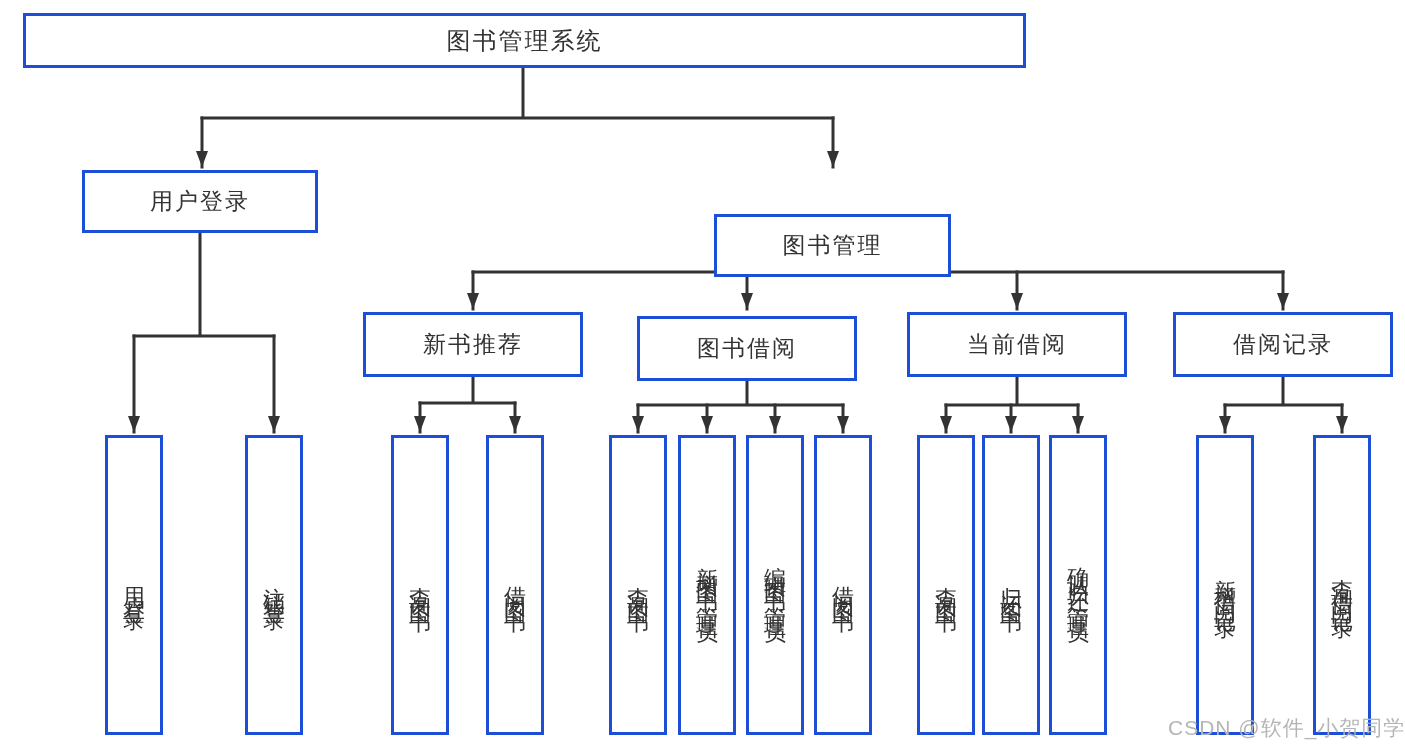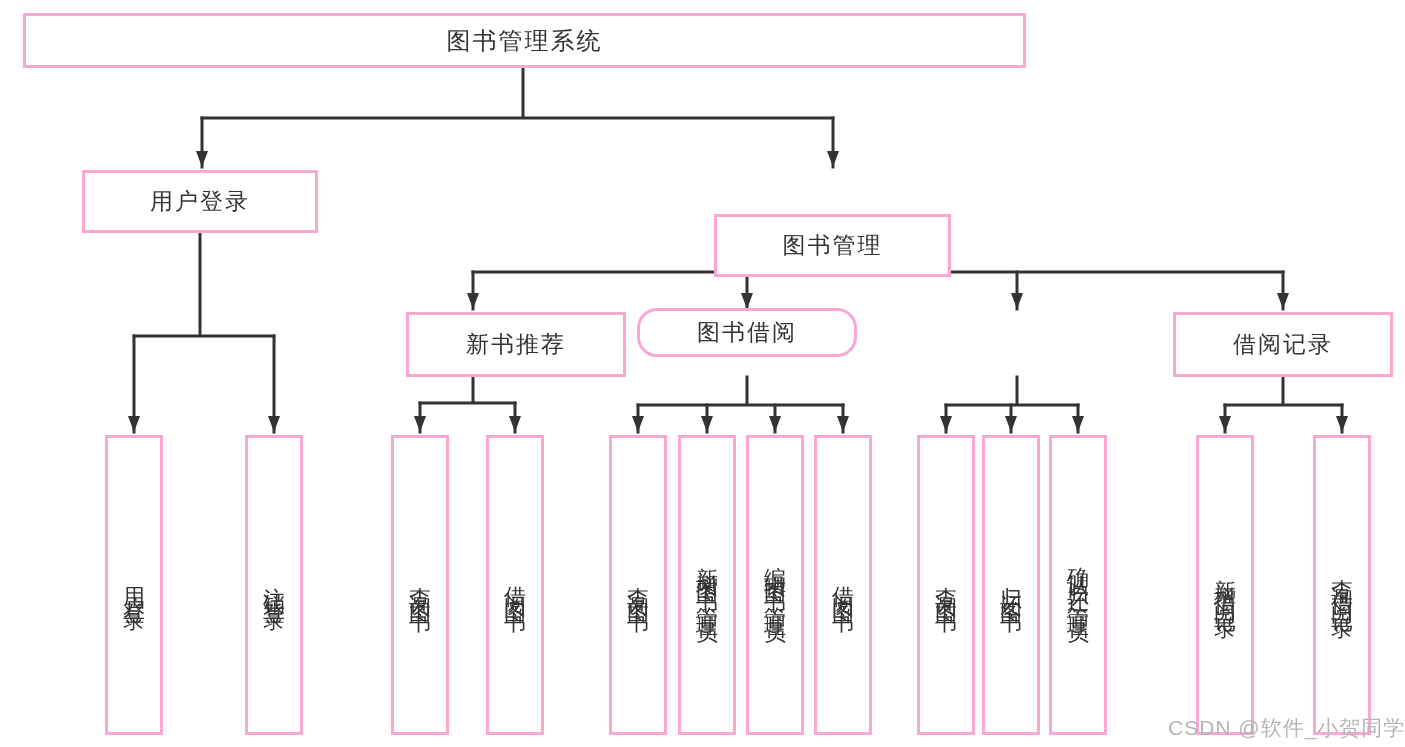--- a/index.html
+++ b/index.html
@@ -19,21 +19,21 @@
   .wires {
     position: absolute;
     left: 0; top: 0;
     width: 1405px;
     height: 747px;
   }
   .node {
     position: absolute;
     box-sizing: border-box;
     background: #ffffff;
-    border: 3px solid #f9a8d4;
+    border: 3px solid #1d4ed8;
     display: flex;
     align-items: center;
     justify-content: center;
     color: #333333;
   }
   .hnode {
     font-size: 23px;
     letter-spacing: 2px;
     white-space: nowrap;
   }
@@ -109,22 +109,23 @@
       <line x1="1225" y1="405" x2="1225" y2="432" marker-end="url(#arrow)"></line>
       <line x1="1342" y1="405" x2="1342" y2="432" marker-end="url(#arrow)"></line>
     </g>
   </svg>
 
   <div class="node hnode root">图书管理系统</div>
 
   <div class="node hnode" style="left:82px; top:170px; width:236px; height:63px;">用户登录</div>
   <div class="node hnode" style="left:714px; top:170px; width:237px; height:63px;margin-top:44px;">图书管理</div>
 
-  <div class="node hnode" style="left:363px; top:312px; width:220px; height:65px;margin-left:43px;">新书推荐</div>
-  <div class="node hnode" style="left:637px; top:308px; width:220px; height:49px;border-radius:20px;">图书借阅</div>
+  <div class="node hnode" style="left:363px; top:312px; width:220px; height:65px;">新书推荐</div>
+  <div class="node hnode" style="left:637px; top:316px; width:220px; height:65px;">图书借阅</div>
+  <div class="node hnode" style="left:907px; top:312px; width:220px; height:65px;">当前借阅</div>
   <div class="node hnode" style="left:1173px; top:312px; width:220px; height:65px;">借阅记录</div>
 
   <div class="node vnode" style="left:105px;">用户登录</div>
   <div class="node vnode" style="left:245px;">注销登录</div>
 
   <div class="node vnode" style="left:391px;">查询图书</div>
   <div class="node vnode" style="left:486px;">借阅图书</div>
 
   <div class="node vnode" style="left:609px;">查询图书</div>
   <div class="node vnode" style="left:678px;">新增图书（管理员）</div>

